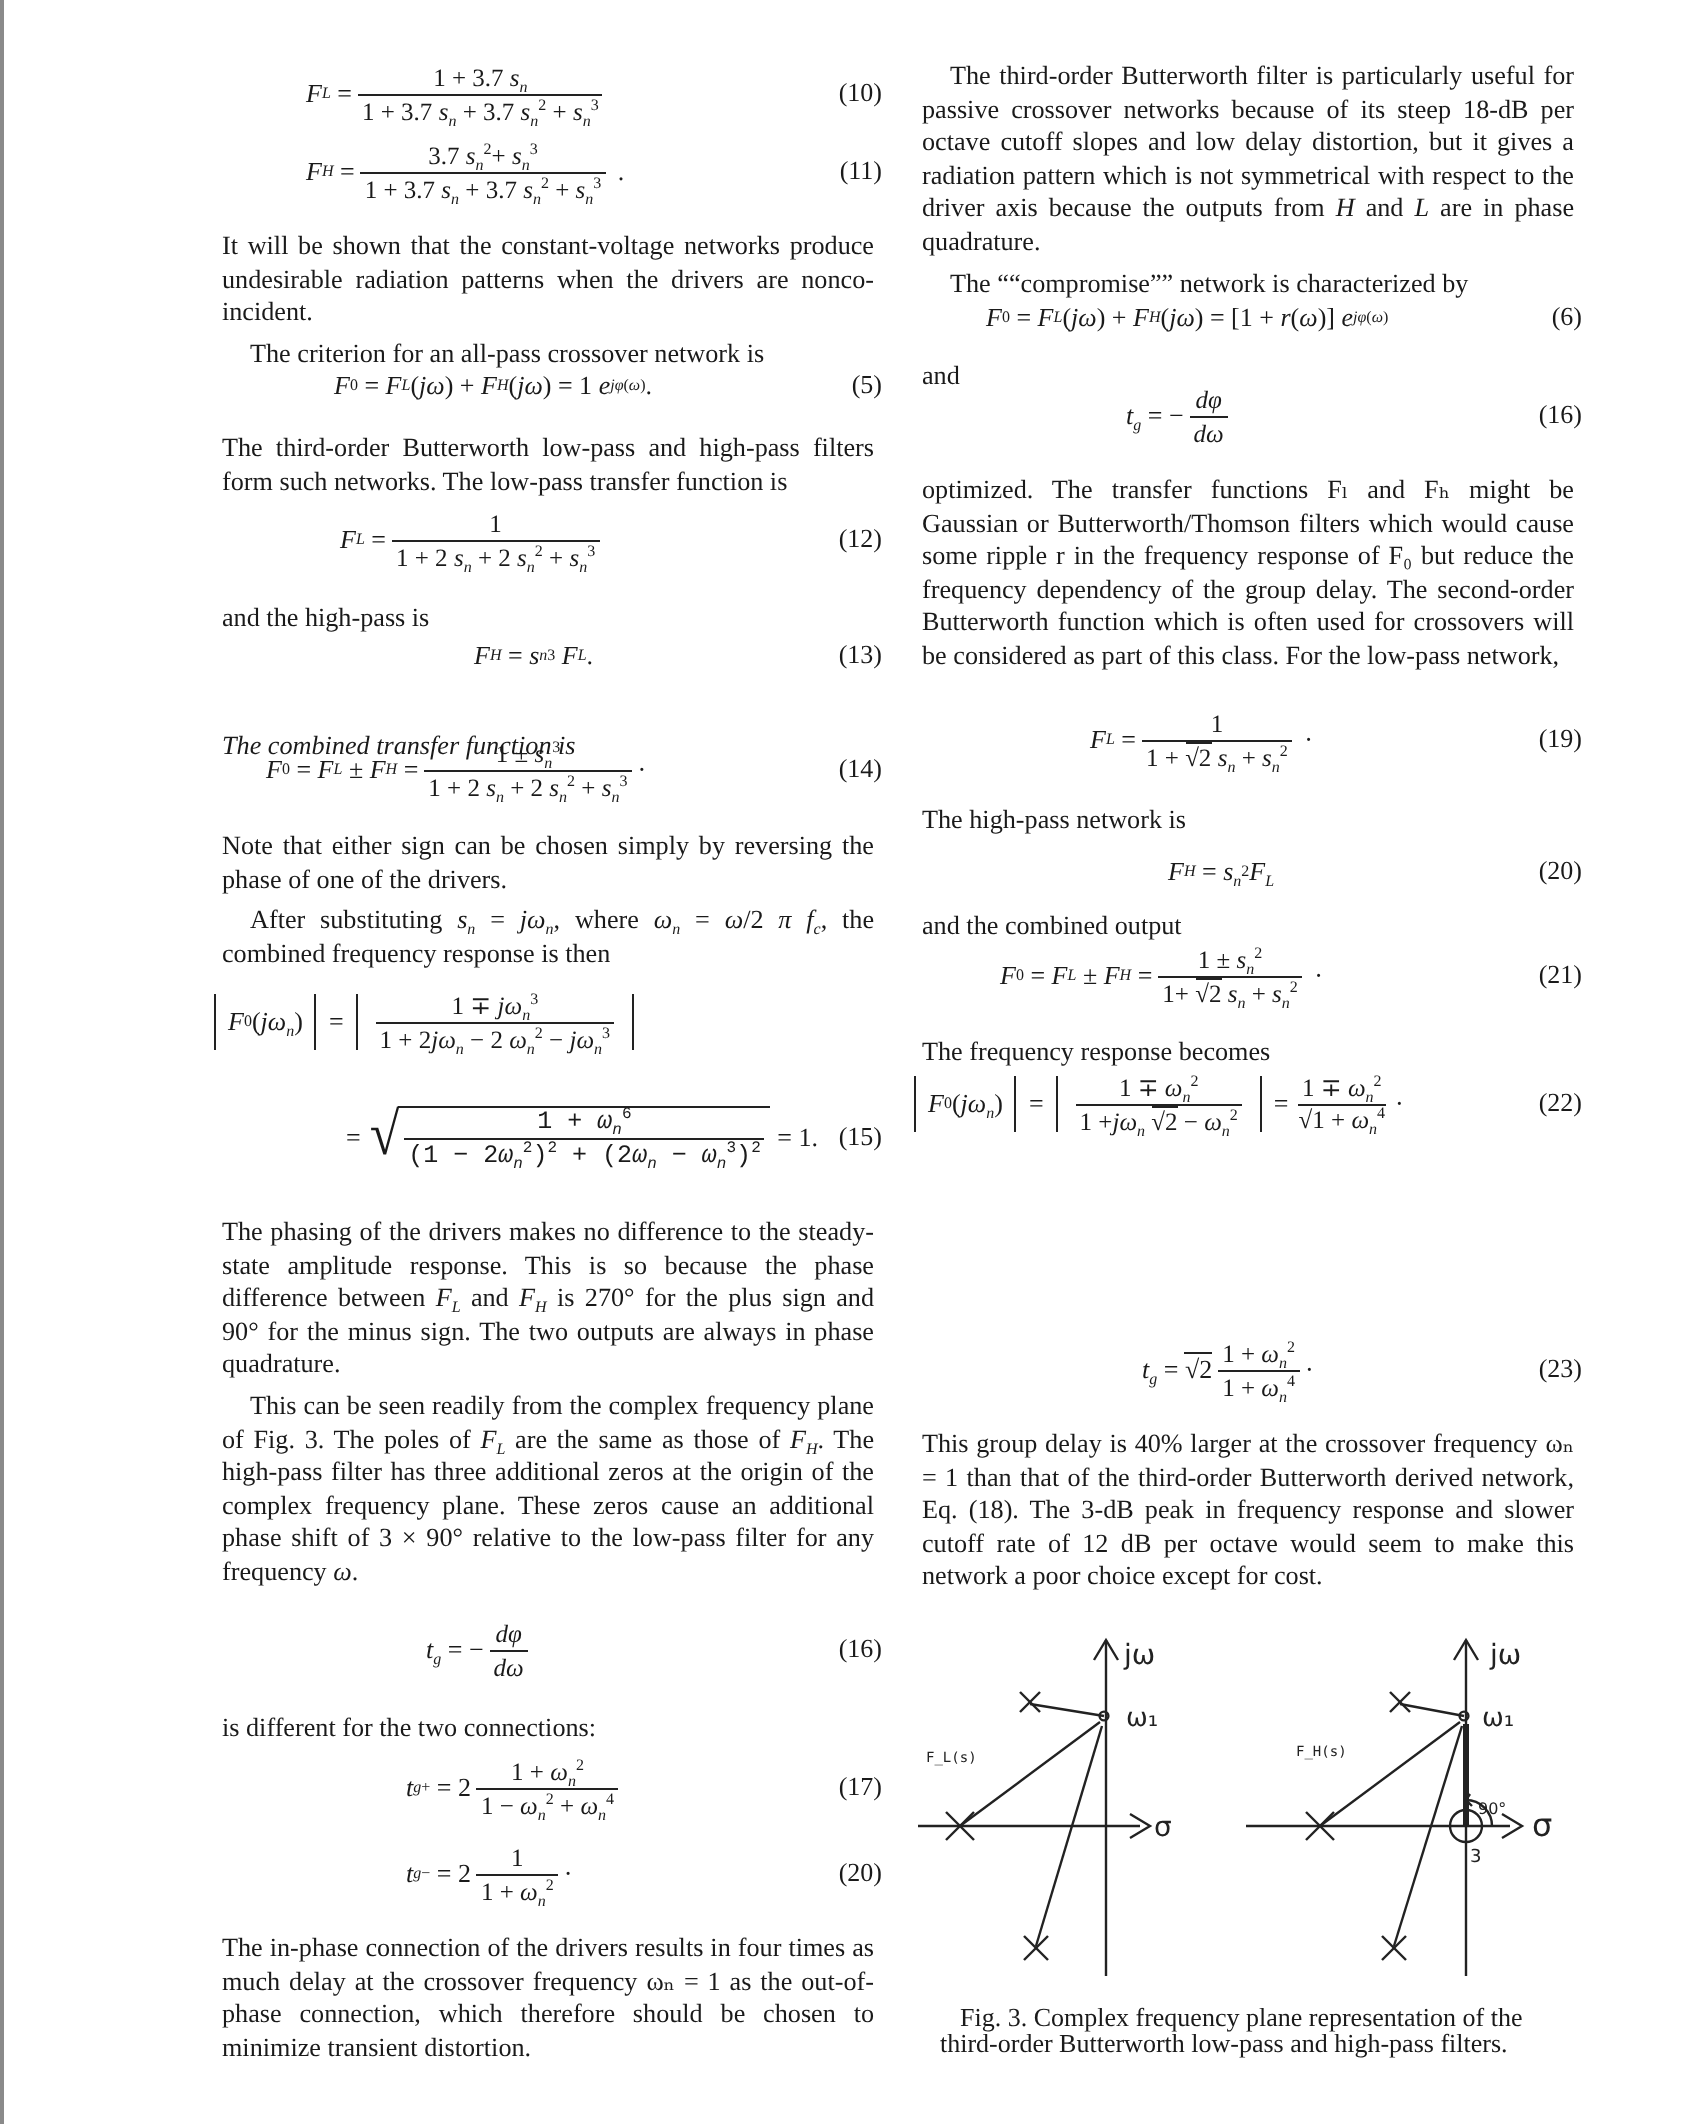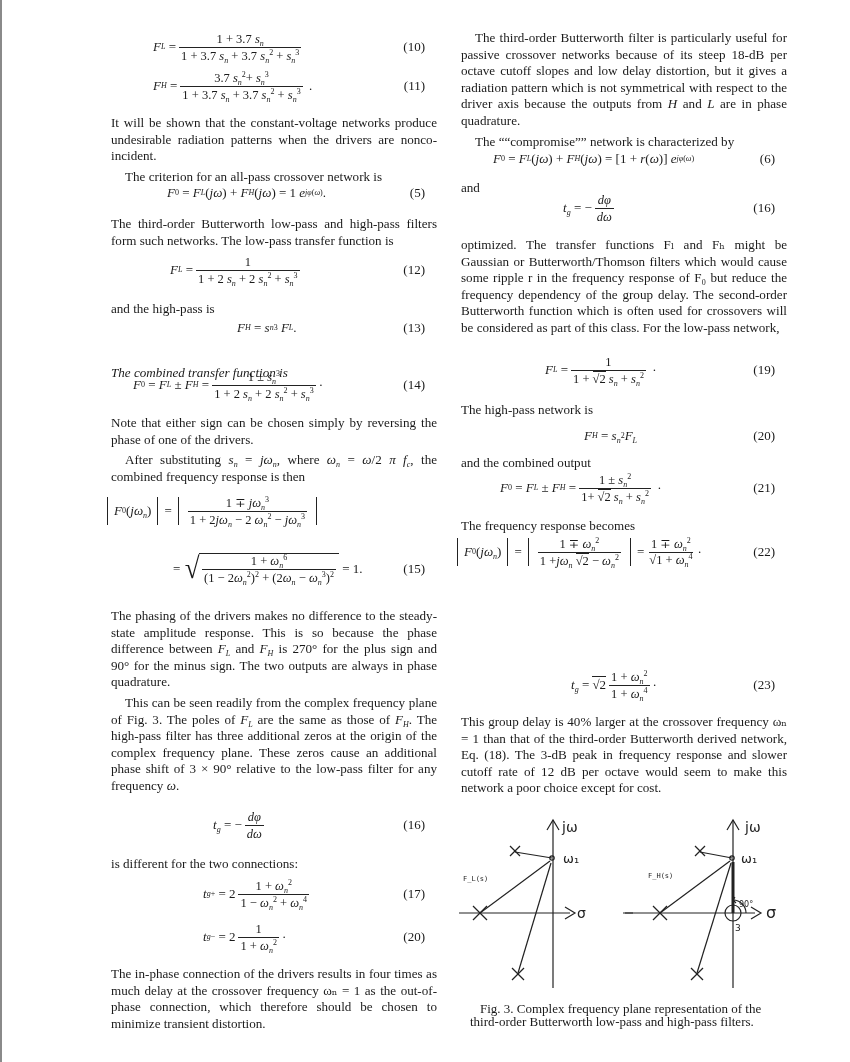--- a/index.html
+++ b/index.html
@@ -7,31 +7,31 @@
          font-family:"Liberation Serif","DejaVu Serif",serif; color:#1a1a1a; }
   .edge-left { position:absolute; left:0; top:0; width:2px; height:1062px; background:#8a8a8a; }
   .col { position:absolute; top:0; width:334px; font-size:13.1px; line-height:16.6px; }
   .col-left { left:107px; }
   .col-right { left:457px; }
   .abs { position:absolute; }
   p { margin:4px; text-align:justify; text-align-last:left; }
   .ind { text-indent:14px; }
   i, .it { font-style:italic; }
   .eq { position:absolute; left:0; width:334px; height:34px; }
-  .eqno { position:absolute; right:16px; top:50%; transform:translateY(-50%); font-size:13px; }
+  .eqno { position:absolute; right:0; top:50%; transform:translateY(-50%); font-size:13px; }
   .math { position:absolute; display:flex; align-items:center; white-space:nowrap; font-size:13px; }
   .frac { display:inline-flex; flex-direction:column; align-items:center; vertical-align:middle; margin:0 3px; }
   .frac .num { padding:0 2px 1px; font-size:12.5px; line-height:14px; }
   .frac .den { padding:1px 2px 0; border-top:1px solid #222; font-size:12.5px; line-height:14px; }
   sup { font-size:8px; vertical-align:5px; line-height:0; }
   sub { font-size:8px; vertical-align:-3px; line-height:0; }
   .bar { display:inline-block; width:1px; height:28px; background:#222; margin:0 6px; vertical-align:middle; }
   .sqrt { display:inline-flex; align-items:stretch; }
   .sqrt .rad { font-size:30px; line-height:30px; transform:scaleX(0.9); margin-right:-1px; }
-  .sqrt .under { border-top:1px solid #222; display:inline-flex; align-items:center; }
+  .sqrt .under { border-top:1px solid #222; display:inline-flex; align-items:center;font-family:Liberation Mono, monospace; }
   .ssqrt { border-top:1px solid #222; }
   .fig { position:absolute; }
   .caption { position:absolute; font-size:13px; line-height:13px; width:320px; }
 </style>
 </head>
 <body>
 
 <div class="edge-left"></div>
 
 <div class="col col-left">

